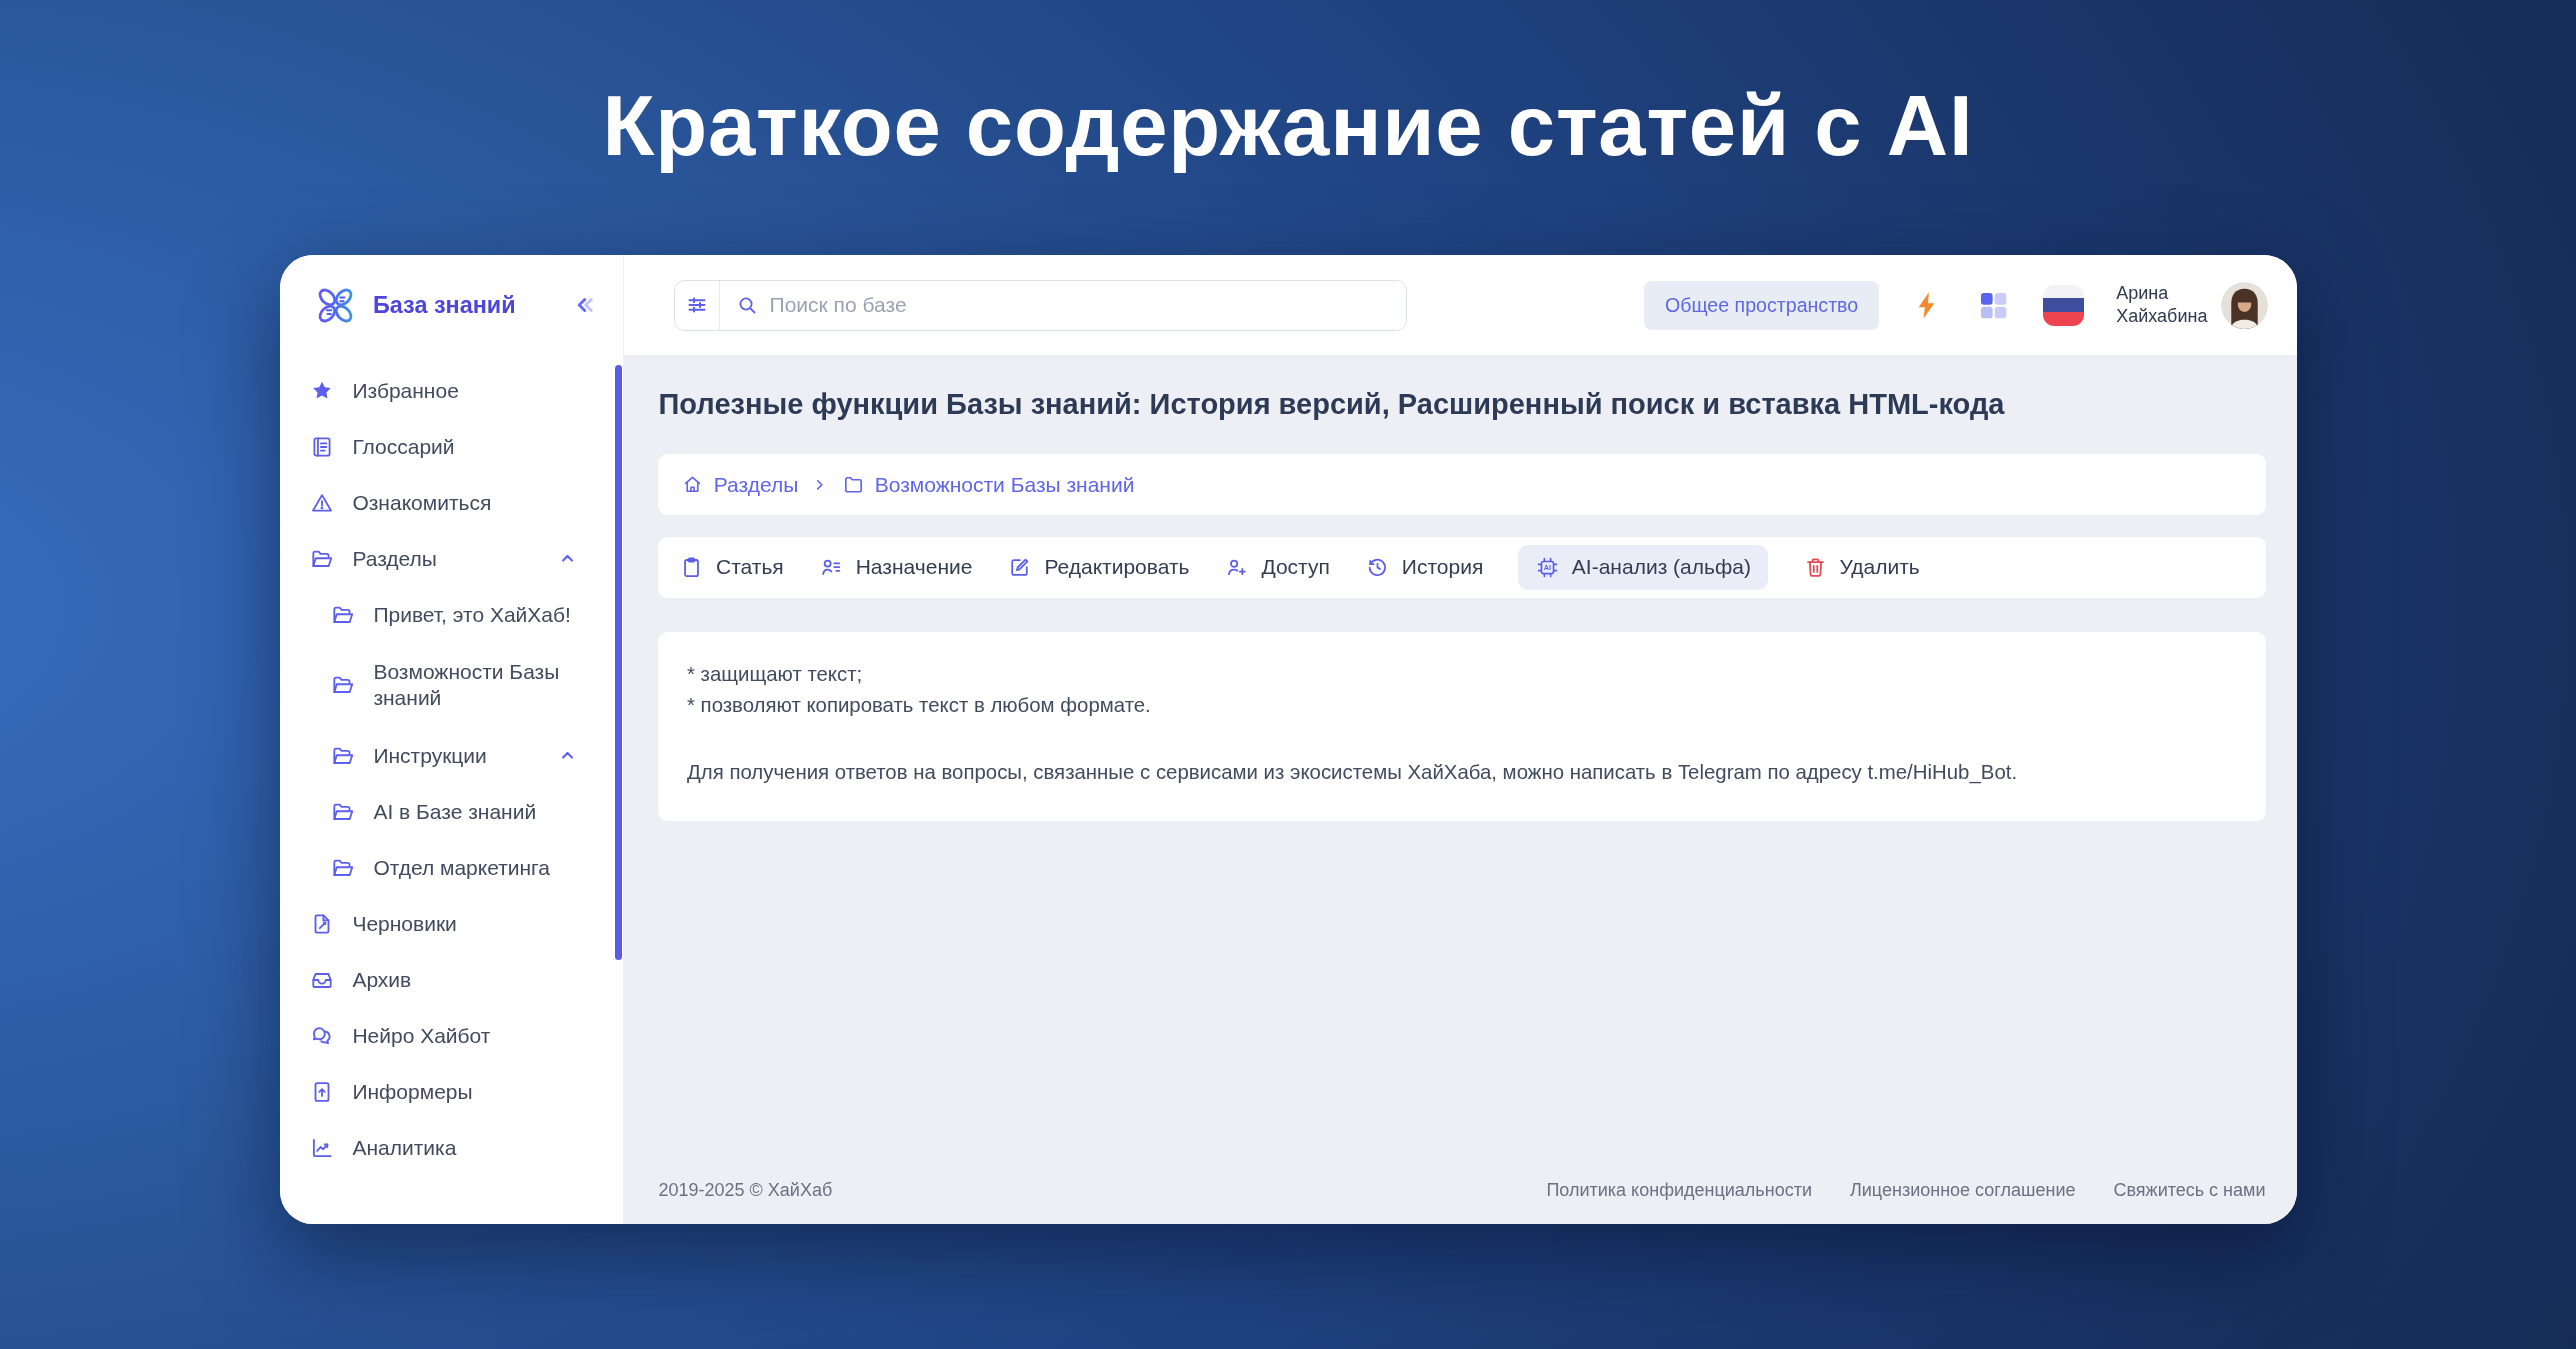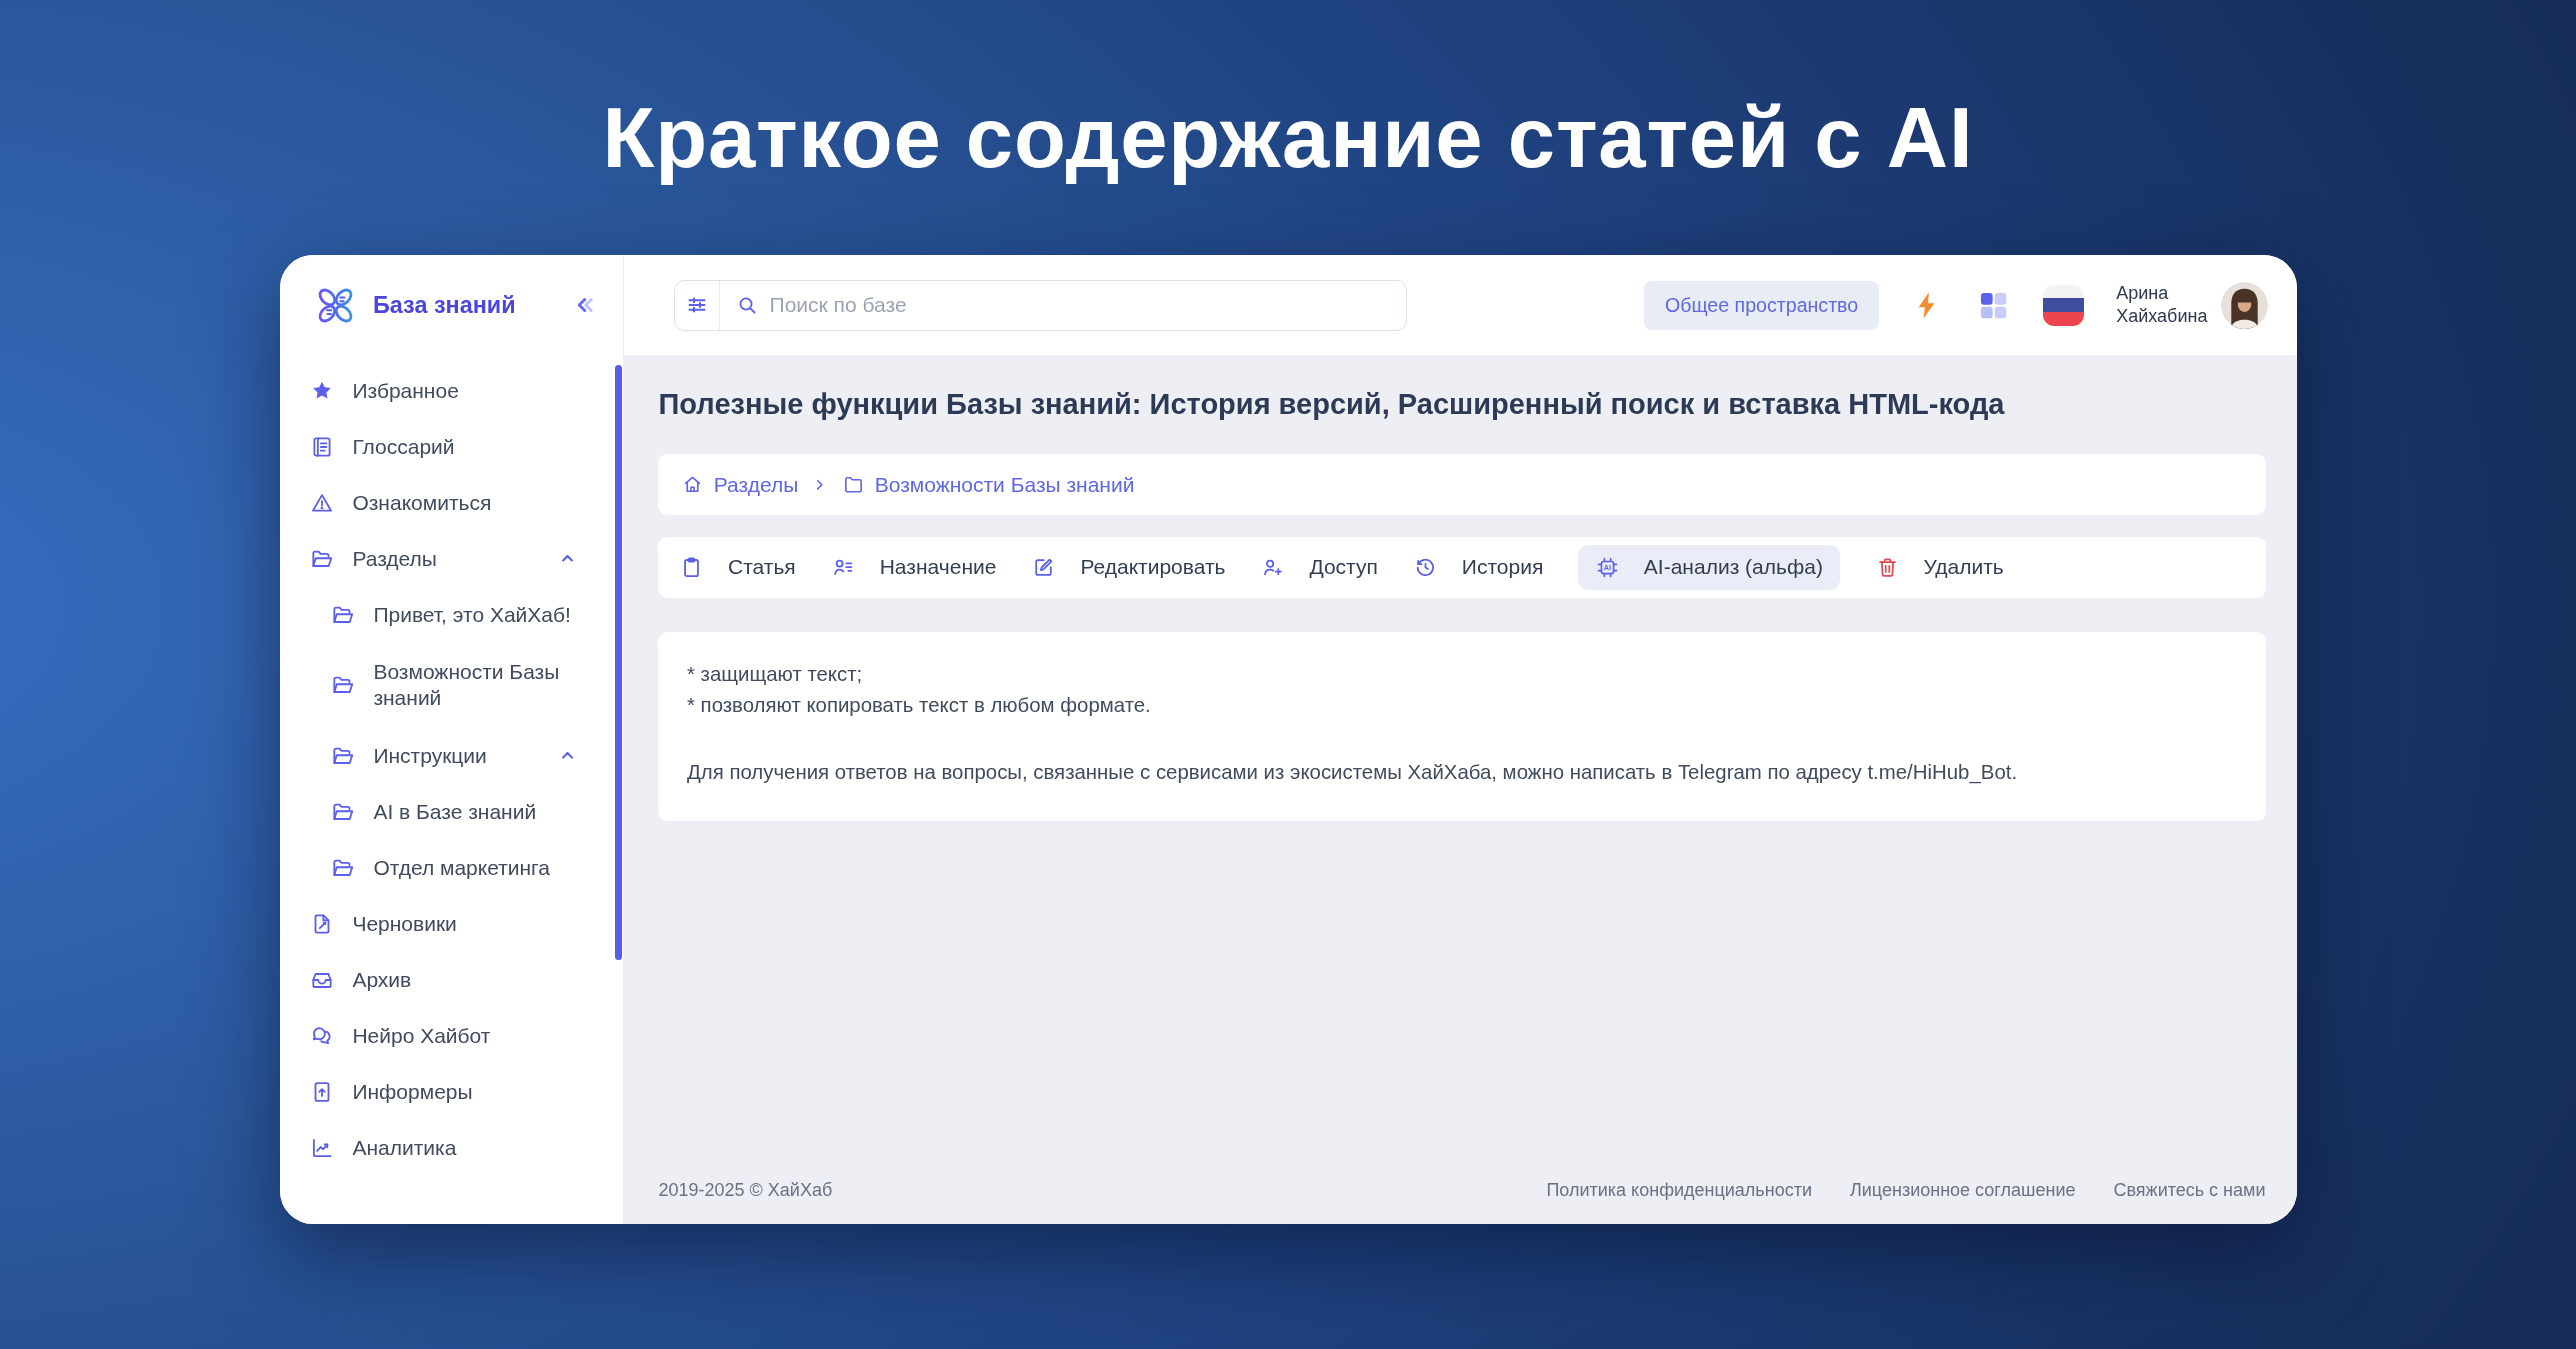--- a/index.html
+++ b/index.html
@@ -3,21 +3,21 @@
 <meta charset="utf-8">
 <style>
   * { margin:0; padding:0; box-sizing:border-box; }
   html,body { width:2576px; height:1349px; overflow:hidden; }
   body {
     font-family:"Liberation Sans", sans-serif;
     background:
       radial-gradient(150% 170% at -8% 45%, #376ec2 0%, #2b599e 25%, #1f4280 48%, #172f5d 72%, #112343 100%);
   }
   .hero {
-    position:absolute; top:89px; left:0; right:0;
+    position:absolute; top:77px; left:0; right:0;
     text-align:center; color:#ffffff;
     font-size:85px; font-weight:700; letter-spacing:0.8px;
   }
   .window {
     position:absolute; left:280px; top:255px; width:2017px; height:969px;
     background:#ffffff; border-radius:33px; overflow:hidden;
     display:flex; box-shadow:0 30px 83px rgba(4,12,38,.5);
   }
   
   .sidebar {
@@ -70,21 +70,21 @@
   .avatar { width:47px; height:47px; border-radius:50%; overflow:hidden; flex:none; }
   
   .content { flex:1; background:#edeff5; padding:19.6px 30px 23px 33px; display:flex; flex-direction:column; min-height:0; }
   .article-title { font-size:29px; font-weight:700; color:#2d3a55; margin:13.6px 0 32px 1.5px; }
   .card { background:#fff; border-radius:10.6px; border:0.8px solid #eceef5; }
   .breadcrumb-card { height:63px; display:flex; align-items:center; padding:0 23px; margin-bottom:19.6px; font-size:21px; color:#5f66e9; }
   .crumb { display:flex; align-items:center; gap:9.8px; cursor:pointer; }
   .crumb-sep { width:19.6px; height:19.6px; color:#5f66e9; margin:0 12px; }
   .bc-ic { width:23px; height:23px; }
   .toolbar-card { height:63px; display:flex; align-items:center; padding:0 21px; gap:35px; margin-bottom:32px; }
-  .tool-btn { display:flex; align-items:center; gap:24px; font-size:21px; color:#333d52; cursor:pointer; white-space:nowrap; }
+  .tool-btn { display:flex; align-items:center; gap:12px; font-size:21px; color:#333d52; cursor:pointer; white-space:nowrap; }
   .tool-btn .ic { width:25px; height:25px; color:#5b5fe9; }
   .tool-btn.ai { background:#eaecf8; padding:9.8px 16.6px; border-radius:10.6px; }
   .tool-btn.danger .ic { color:#e14b52; }
   .article-card { padding:27px 29px 32px 29px; font-size:20.4px; color:#414b5e; line-height:1.55; }
   .article-card p { margin:0; }
   .article-card p.gap { margin-top:35px; }
   .footer { margin-top:auto; display:flex; align-items:center; font-size:18px; color:#697183; padding:0 1.5px; }
   .footer-links { margin-left:auto; display:flex; gap:38px; }
   .footer-links span { cursor:pointer; }
   .sprites { position:absolute; width:0; height:0; overflow:hidden; }

